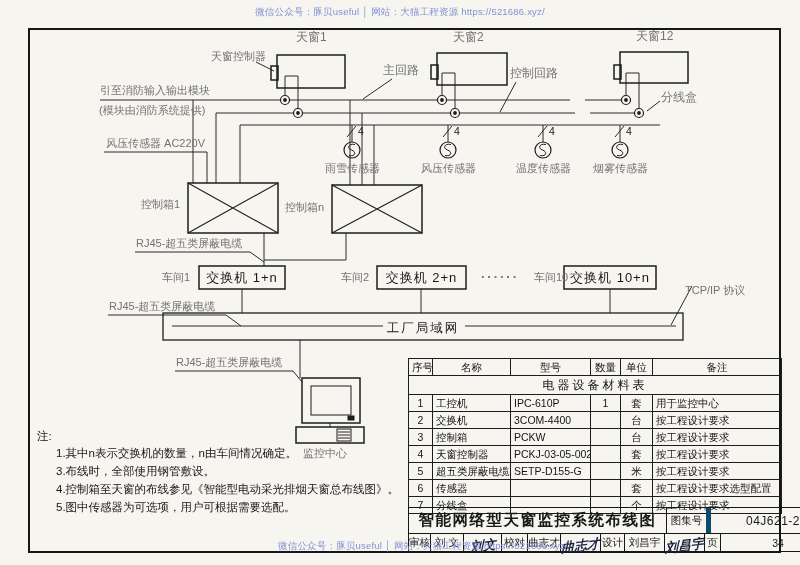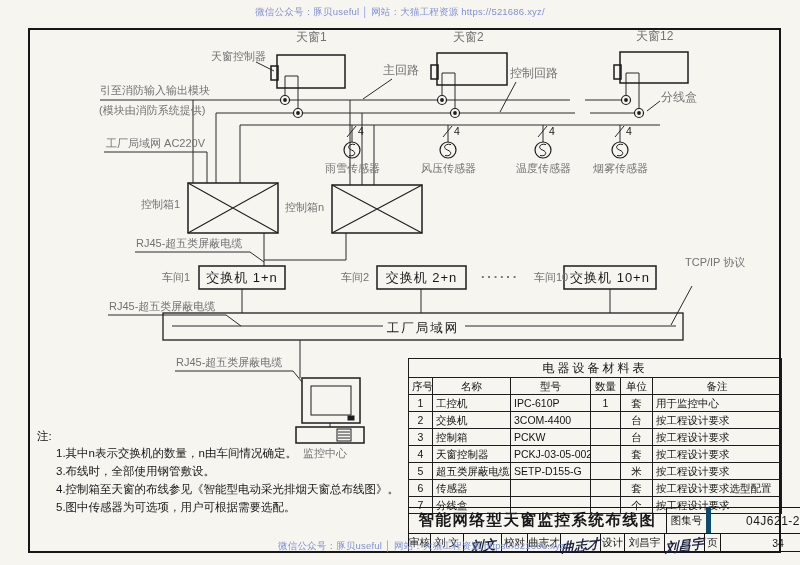--- a/index.html
+++ b/index.html
@@ -157,41 +157,41 @@
     <text class="svgtxt" x="626" y="135">4</text>
   </g>
 </svg>
 
 <div class="lbl fs12" style="left:296px;top:31px">天窗1</div>
 <div class="lbl fs12" style="left:453px;top:31px">天窗2</div>
 <div class="lbl fs12" style="left:636px;top:30px">天窗12</div>
 <div class="lbl" style="left:211px;top:50px">天窗控制器</div>
 <div class="lbl" style="left:100px;top:84px">引至消防输入输出模块</div>
 <div class="lbl" style="left:99px;top:104px">(模块由消防系统提供)</div>
-<div class="lbl" style="left:106px;top:137px">工厂局域网 AC220V</div>
+<div class="lbl" style="left:106px;top:137px">风压传感器 AC220V</div>
 <div class="lbl fs12" style="left:383px;top:64px">主回路</div>
 <div class="lbl fs12" style="left:510px;top:67px">控制回路</div>
 <div class="lbl fs12" style="left:661px;top:91px">分线盒</div>
 <div class="lbl" style="left:325px;top:162px">雨雪传感器</div>
 <div class="lbl" style="left:421px;top:162px">风压传感器</div>
 <div class="lbl" style="left:516px;top:162px">温度传感器</div>
 <div class="lbl" style="left:593px;top:162px">烟雾传感器</div>
 <div class="lbl" style="left:141px;top:198px">控制箱1</div>
 <div class="lbl" style="left:285px;top:201px">控制箱n</div>
 <div class="lbl" style="left:136px;top:237px">RJ45-超五类屏蔽电缆</div>
 <div class="lbl" style="left:109px;top:300px">RJ45-超五类屏蔽电缆</div>
 <div class="lbl" style="left:176px;top:356px">RJ45-超五类屏蔽电缆</div>
 <div class="lbl" style="left:162px;top:271px">车间1</div>
 <div class="lbl" style="left:341px;top:271px">车间2</div>
 <div class="lbl dots" style="left:481px;top:270px">······</div>
 <div class="lbl" style="left:534px;top:271px">车间10</div>
 <div class="boxtext" style="left:199px;top:266px;width:86px;height:23px">交换机 1+n</div>
 <div class="boxtext" style="left:377px;top:266px;width:89px;height:23px">交换机 2+n</div>
 <div class="boxtext" style="left:564px;top:266px;width:92px;height:23px">交换机 10+n</div>
-<div class="lbl" style="left:685px;top:256px">TCP/IP 协议</div>
+<div class="lbl" style="left:685px;top:284px">TCP/IP 协议</div>
 <div class="lan-text">工厂局域网</div>
 <div class="lbl" style="left:303px;top:447px">监控中心</div>
 
 <div class="note-title">注:</div>
 <div class="notes">
     <div>1.其中n表示交换机的数量，n由车间情况确定。</div>
     <div>3.布线时，全部使用钢管敷设。</div>
     <div>4.控制箱至天窗的布线参见《智能型电动采光排烟天窗总布线图》。</div>
     <div>5.图中传感器为可选项，用户可根据需要选配。</div>
   </div>
@@ -200,29 +200,29 @@
   <colgroup>
     <col style="width:24px">
       <col style="width:78px">
       <col style="width:80px">
     <col style="width:30px">
       <col style="width:32px">
       <col>
   </colgroup>
   <thead>
     <tr>
-        <th class="tt" colspan="6">电器设备材料表</th>
-      </tr>
-    <tr>
         <th>序号</th>
         <th>名称</th>
         <th>型号</th>
         <th>数量</th>
         <th>单位</th>
         <th>备注</th>
+      </tr>
+    <tr>
+        <th class="tt" colspan="6">电器设备材料表</th>
       </tr>
   </thead>
   <tbody>
       <tr>
         <td>1</td>
         <td>工控机</td>
         <td>IPC-610P</td>
         <td>1</td>
         <td>套</td>
         <td>用于监控中心</td>

